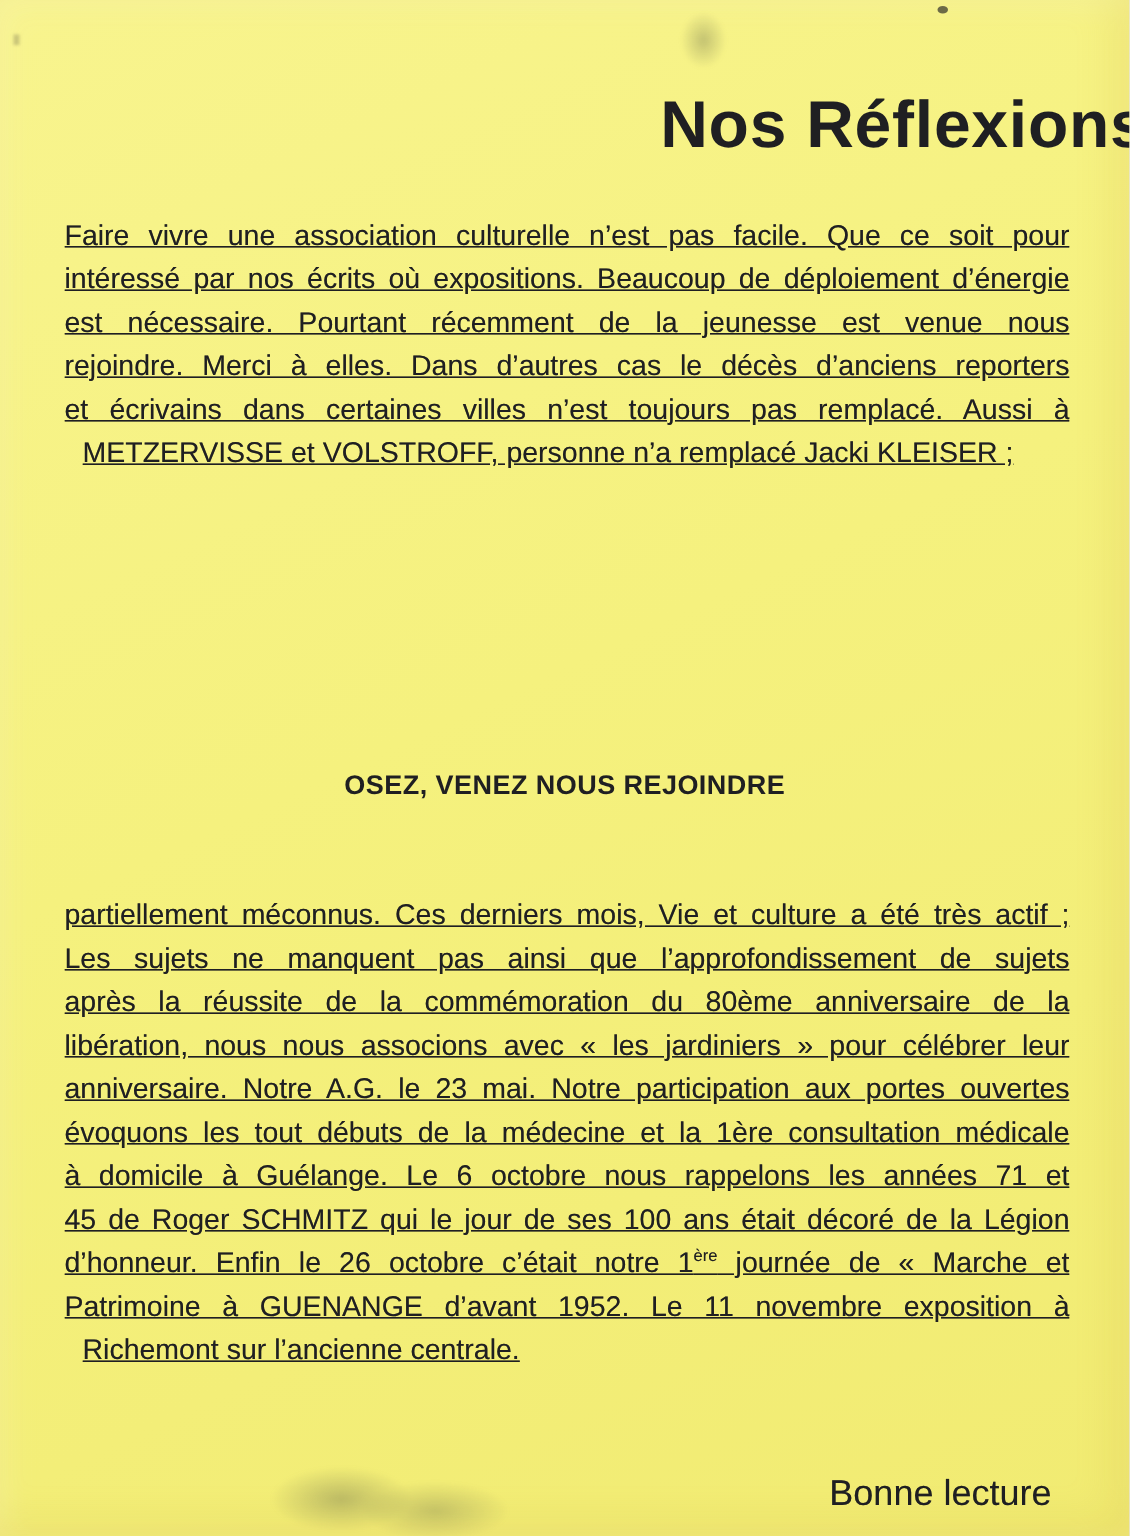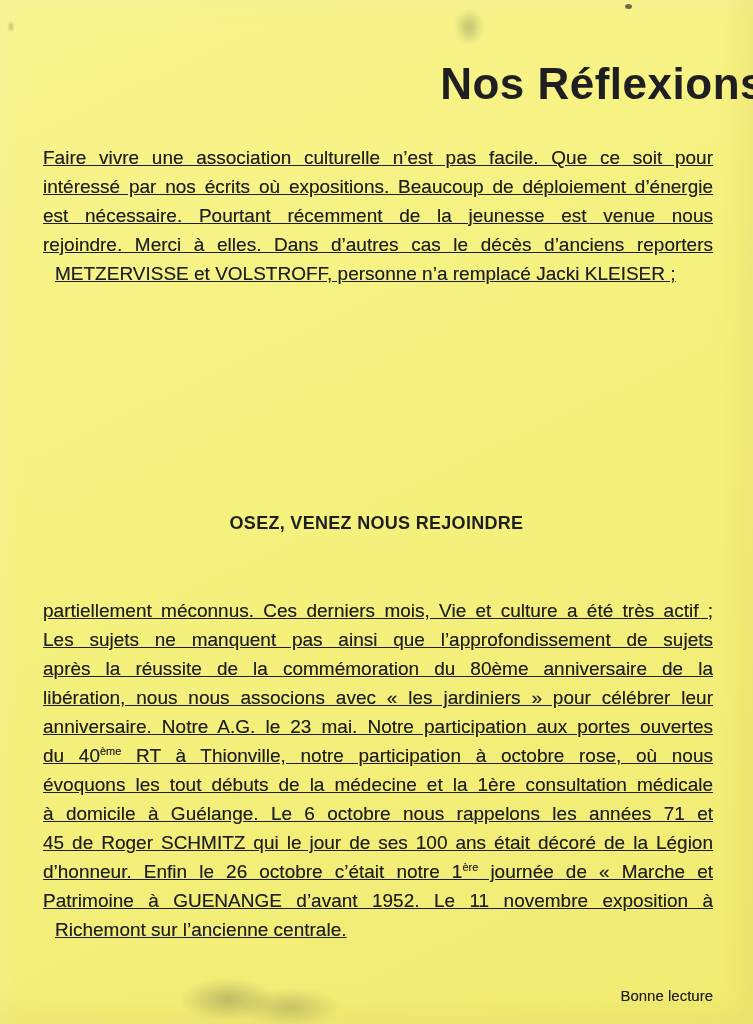--- a/index.html
+++ b/index.html
@@ -61,22 +61,22 @@
     margin: 0;
     text-align: center;
     font-size: 18px;
     line-height: 30px;
     font-weight: bold;
     letter-spacing: 0.3px;
   }
   .para2 { top: 596px; }
   .closing {
     position: absolute;
-    top: 984px; right: 40px;
-    font-size: 15px;
+    top: 984px; right: 52px;
+    font-size: 24px;
     line-height: 24px;
     text-shadow: 0 0 0.4px rgba(35,35,35,0.55);
   }
   
   .smudge-top {
     position: absolute;
     left: 448px; top: 6px;
     width: 42px; height: 52px;
     background: radial-gradient(ellipse 50% 50% at 50% 40%, rgba(112,116,78,0.38), rgba(112,116,78,0) 72%);
     filter: blur(1.5px);
@@ -114,32 +114,32 @@
   <div class="speck-top-right"></div>
   <div class="speck-top-left"></div>
 
   <h1 class="title">Nos Réflexions</h1>
 
   <div class="para para1">
       <div class="line">Faire vivre une association culturelle n’est pas facile. Que ce soit pour</div>
       <div class="line">intéressé par nos écrits où expositions. Beaucoup de déploiement d’énergie</div>
       <div class="line">est nécessaire. Pourtant récemment de la jeunesse est venue nous</div>
       <div class="line">rejoindre. Merci à elles. Dans d’autres cas le décès d’anciens reporters</div>
+      <div class="line">et écrivains dans certaines villes n’est toujours pas remplacé. Aussi à</div>
       <div class="line last">METZERVISSE et VOLSTROFF, personne n’a remplacé Jacki KLEISER ;</div>
     </div>
 
   <h2 class="heading">OSEZ, VENEZ NOUS REJOINDRE</h2>
 
   <div class="para para2">
       <div class="line">partiellement méconnus. Ces derniers mois, Vie et culture a été très actif ;</div>
       <div class="line">Les sujets ne manquent pas ainsi que l’approfondissement de sujets</div>
       <div class="line">après la réussite de la commémoration du 80ème anniversaire de la</div>
       <div class="line">libération, nous nous associons avec « les jardiniers » pour célébrer leur</div>
       <div class="line">anniversaire. Notre A.G. le 23 mai. Notre participation aux portes ouvertes</div>
-      <div class="line">du 40<sup>ème</sup> RT à Thionville, notre participation à octobre rose, où nous</div>
       <div class="line">évoquons les tout débuts de la médecine et la 1ère consultation médicale</div>
       <div class="line">à domicile à Guélange. Le 6 octobre nous rappelons les années 71 et</div>
       <div class="line">45 de Roger SCHMITZ qui le jour de ses 100 ans était décoré de la Légion</div>
       <div class="line">d’honneur. Enfin le 26 octobre c’était notre 1<sup>ère</sup> journée de « Marche et</div>
       <div class="line">Patrimoine à GUENANGE d’avant 1952. Le 11 novembre exposition à</div>
       <div class="line last">Richemont sur l’ancienne centrale.</div>
     </div>
 
   <div class="closing">Bonne lecture</div>
 

